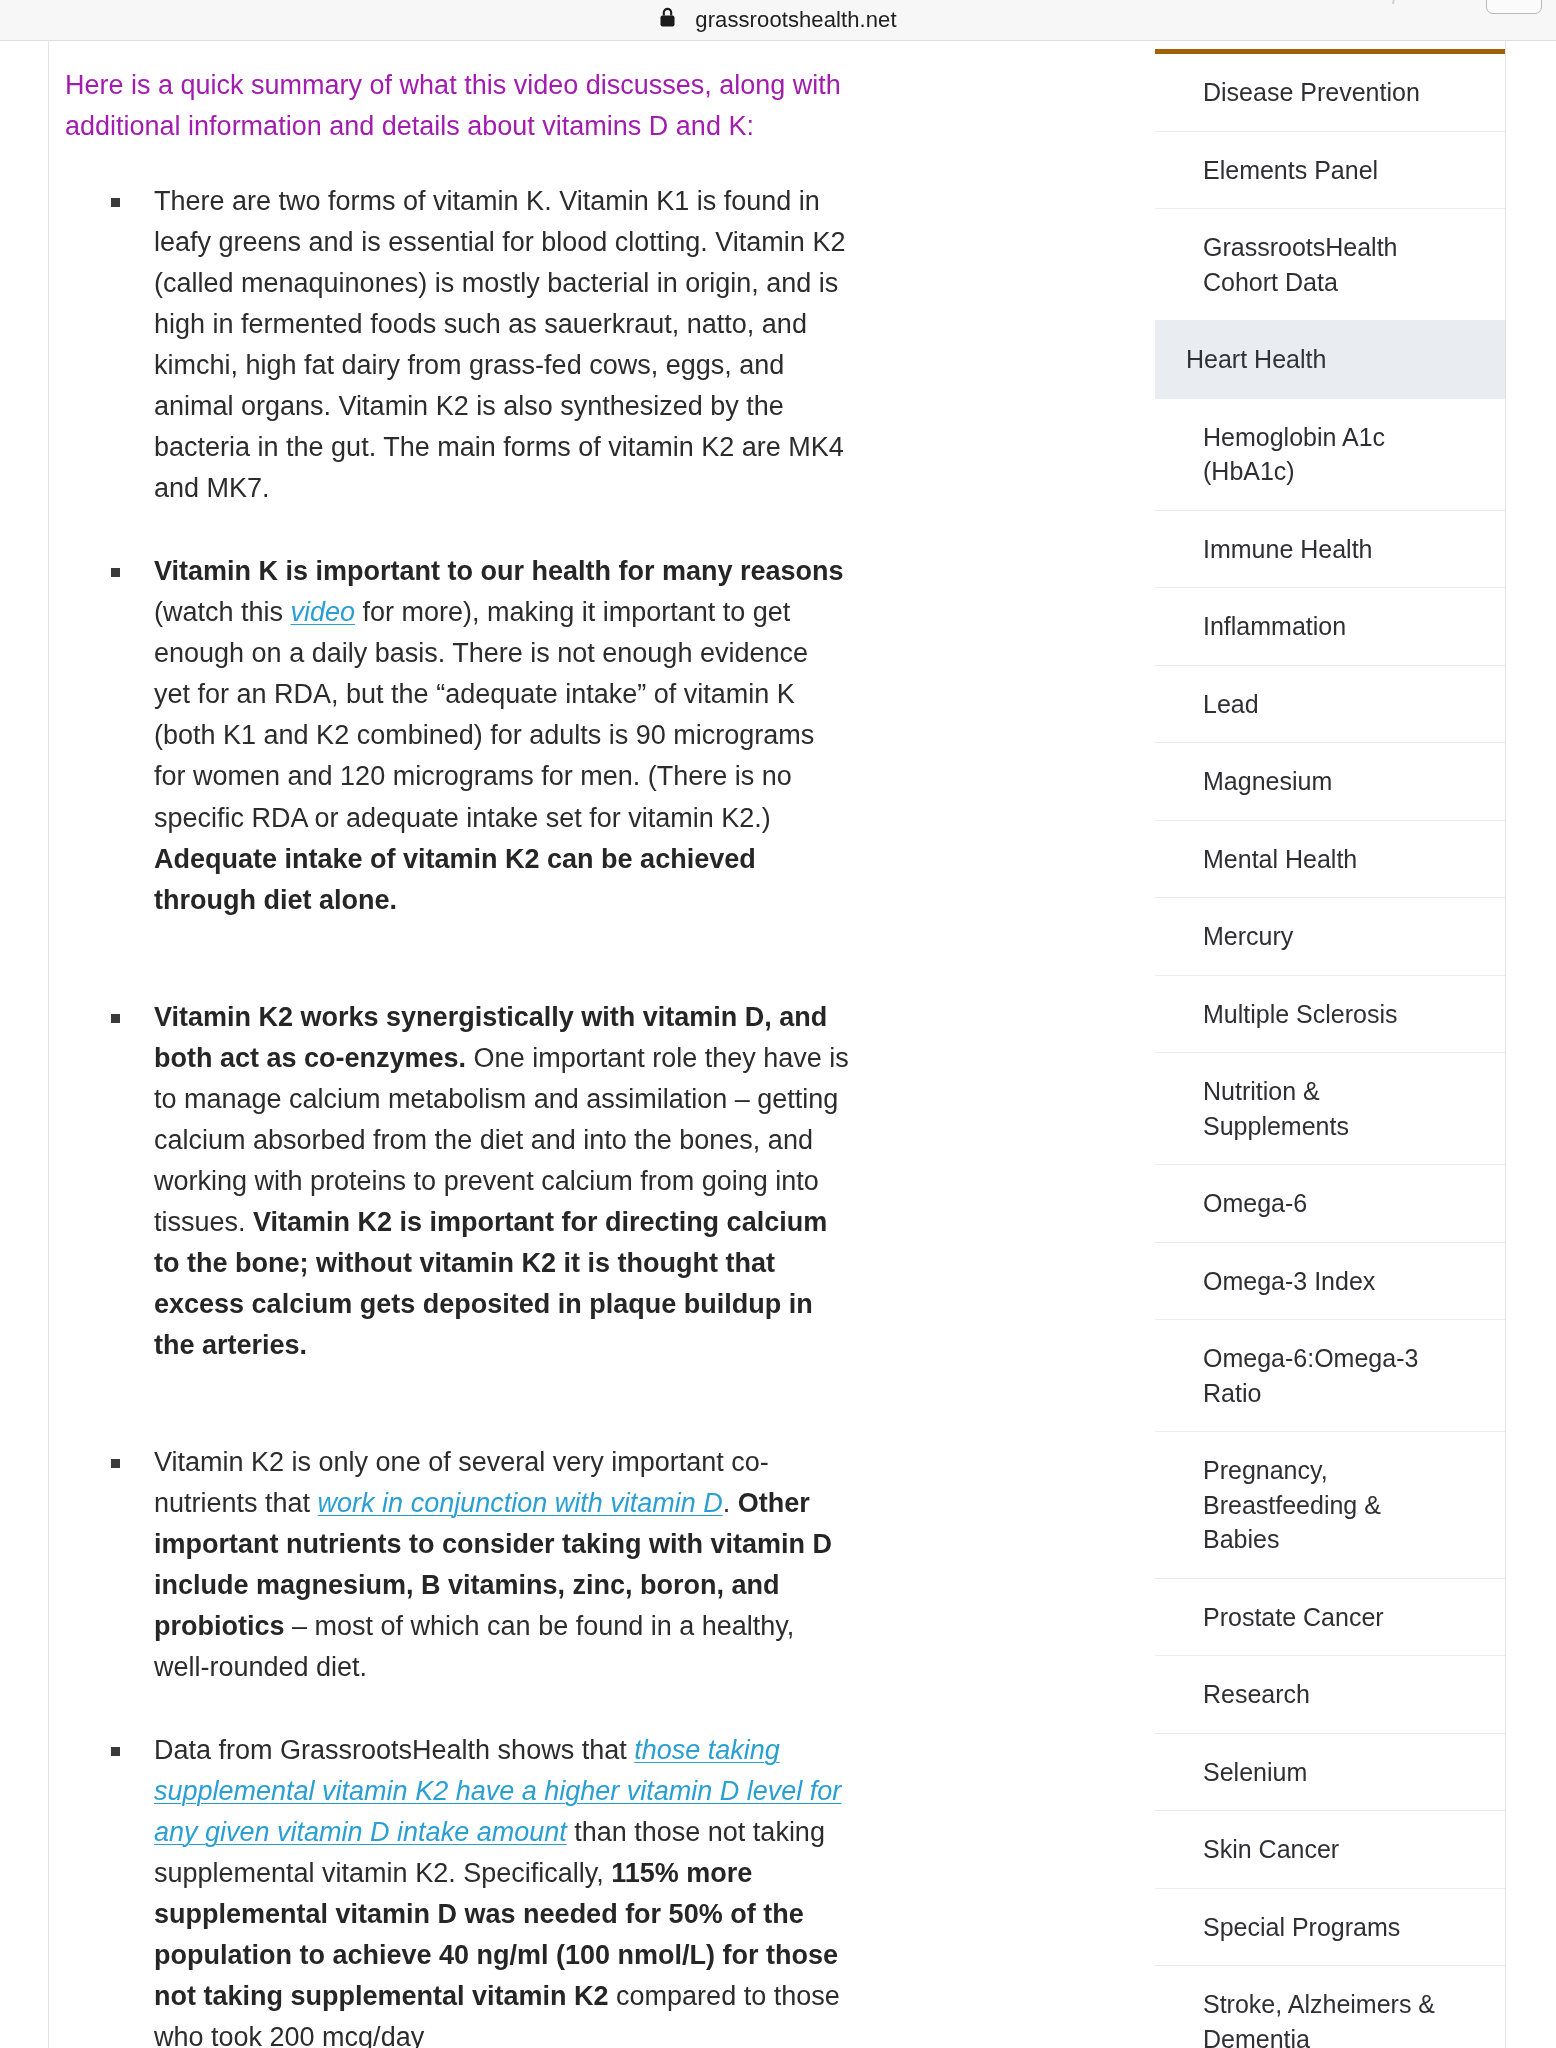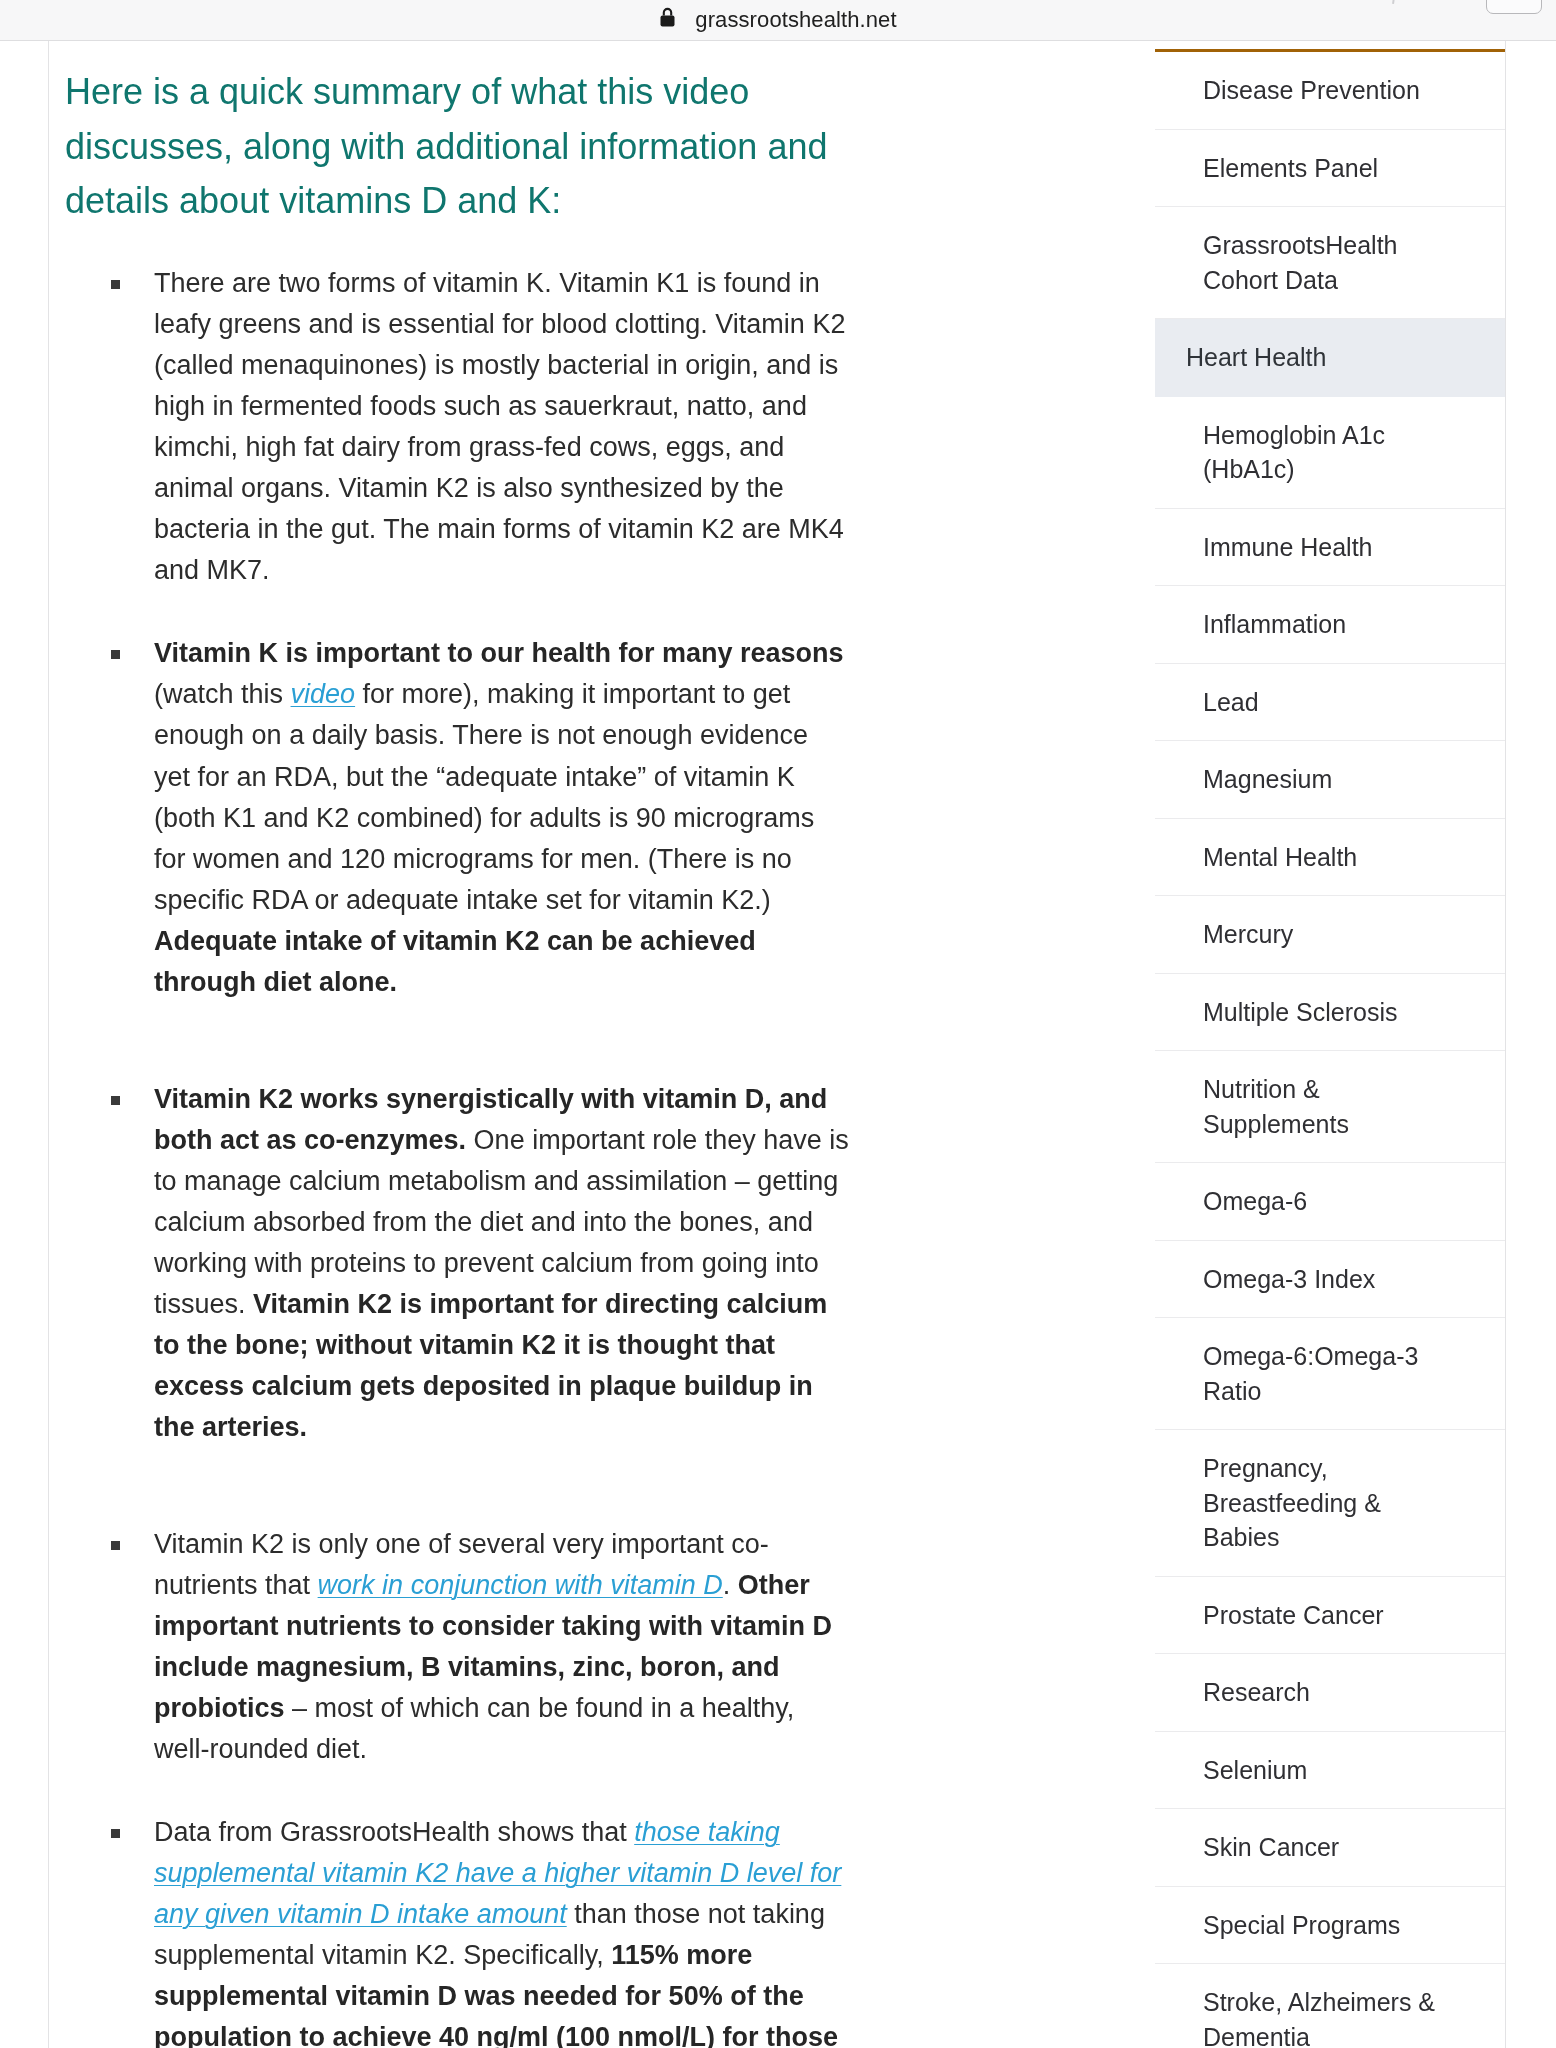--- a/index.html
+++ b/index.html
@@ -76,23 +76,23 @@
   }
 
   
   #article {
     position: absolute;
     top: 0; left: 49px;
     width: 840px;
     padding: 24px 40px 0 16px;
   }
   #intro-paragraph {
-    font-size: 36px;
+    font-size: 27px;
     line-height: 1.52;
-    color: #0f766e;
+    color: #a21caf;
     margin: 0 0 34px 0;
     font-weight: 400;
   }
 
   ul#bullet-list {
     list-style: none;
     margin: 0; padding: 0;
   }
   li.bullet-item {
     position: relative;
@@ -130,21 +130,21 @@
   }
   .sidebar-item {
     position: relative;
     padding: 21px 48px 21px 48px;
     font-size: 25px;
     line-height: 1.38;
     color: #2f2f33;
     border-bottom: 1px solid #ebebed;
     cursor: pointer;
   }
-  .sidebar-item:first-child { border-top: 3px solid #a16207; }
+  .sidebar-item:first-child { border-top: 5px solid #a16207; }
   .sidebar-item.active {
     background: #e9ecf1;
     border-bottom-color: transparent;
     color: #2f3338;
     padding-left: 31px;
   }
 </style>
 </head>
 <body>
 

